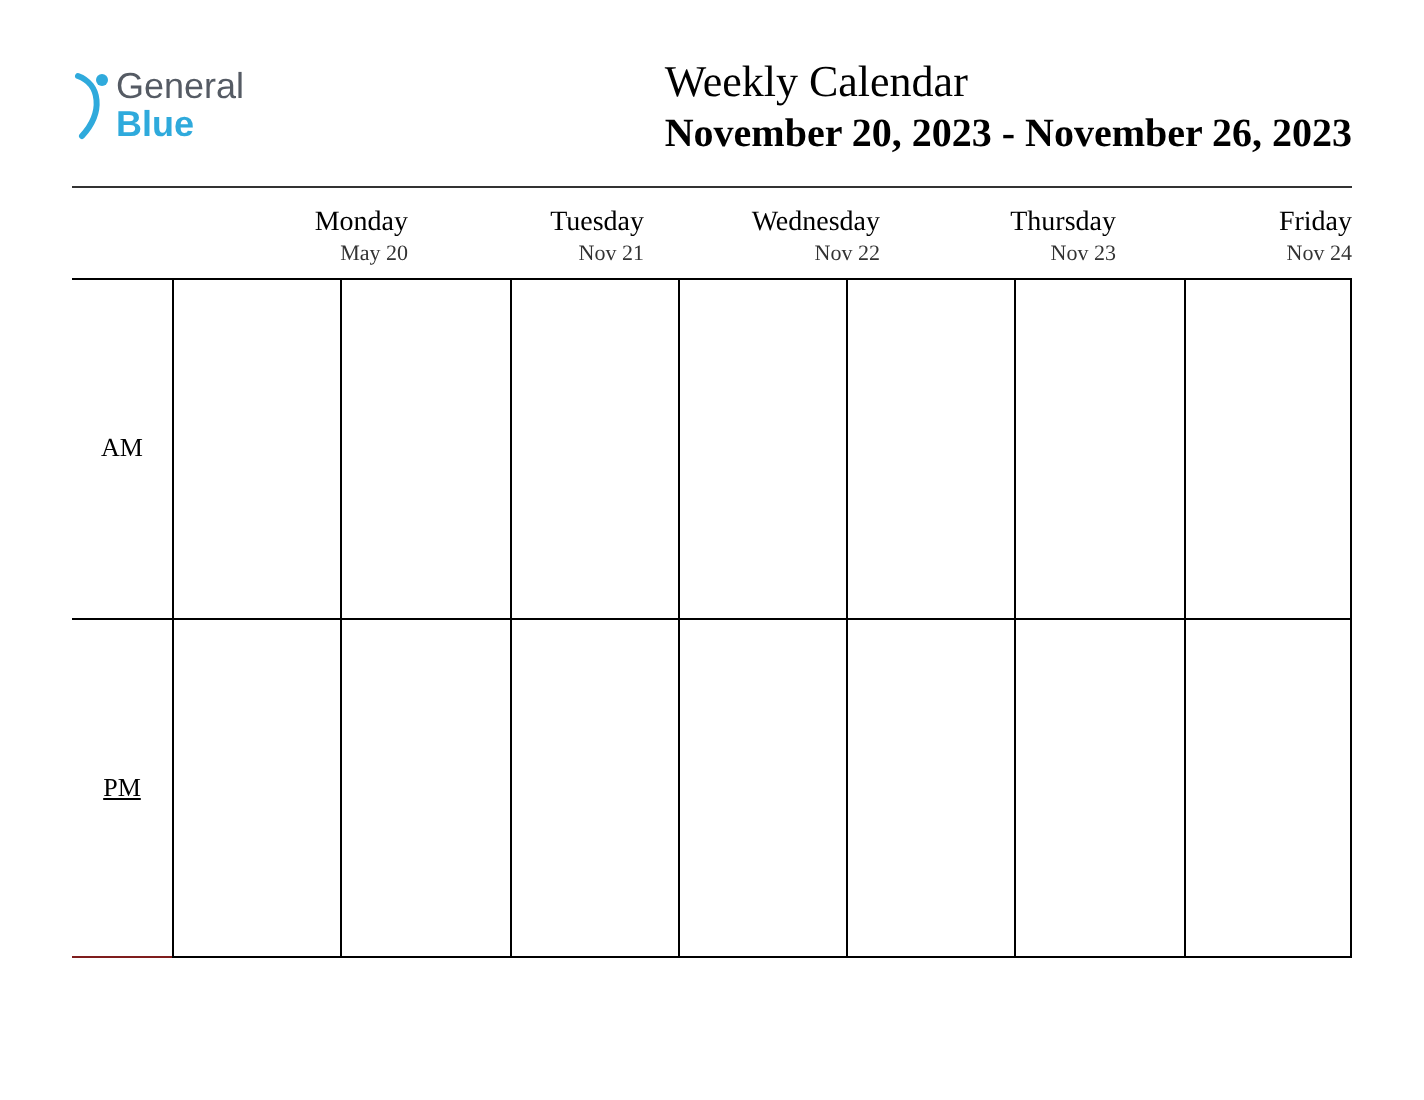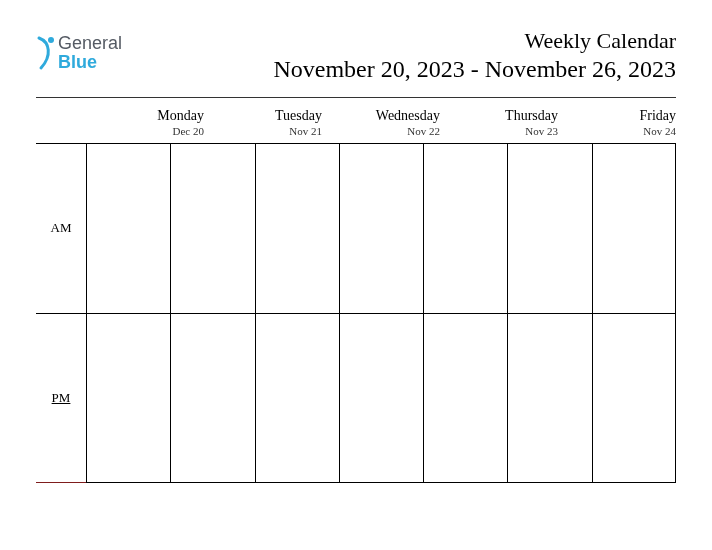--- a/index.html
+++ b/index.html
@@ -25,29 +25,29 @@
     }
     .logo-text {
       font-family: Arial, sans-serif;
       font-weight: 400;
       font-size: 18px;
       line-height: 1.05;
     }
     .logo-general { color: #555b64; }
     .logo-blue { color: #2faadc; font-weight: 700; }
     .logo-icon { width: 20px; height: 38px; display:inline-block; }
-    .title-block { text-align: right; }
+    .title-block { }
     .title-main {
       font-size: 22px;
       font-weight: 400;
       margin-bottom: 2px;
     }
     .title-sub {
-      font-size: 24px;
-      font-weight: 400;
+      font-size: 20px;
+      font-weight: 700;
     }
     .divider {
       border: none;
       border-top: 1px solid #333;
       margin-bottom: 8px;
     }
     .calendar {
       width: 100%;
     }
     .day-headers {
@@ -110,21 +110,21 @@
     <div class="title-sub">November 20, 2023 - November 26, 2023</div>
   </div>
 </div>
 
 <hr class="divider">
 
 <div class="calendar">
   <div class="day-headers">
     <div class="day-col-head">
       <div class="day-name">Monday</div>
-      <div class="day-date">Dec 20</div>
+      <div class="day-date">May 20</div>
     </div>
     <div class="day-col-head">
       <div class="day-name">Tuesday</div>
       <div class="day-date">Nov 21</div>
     </div>
     <div class="day-col-head">
       <div class="day-name">Wednesday</div>
       <div class="day-date">Nov 22</div>
     </div>
     <div class="day-col-head">

